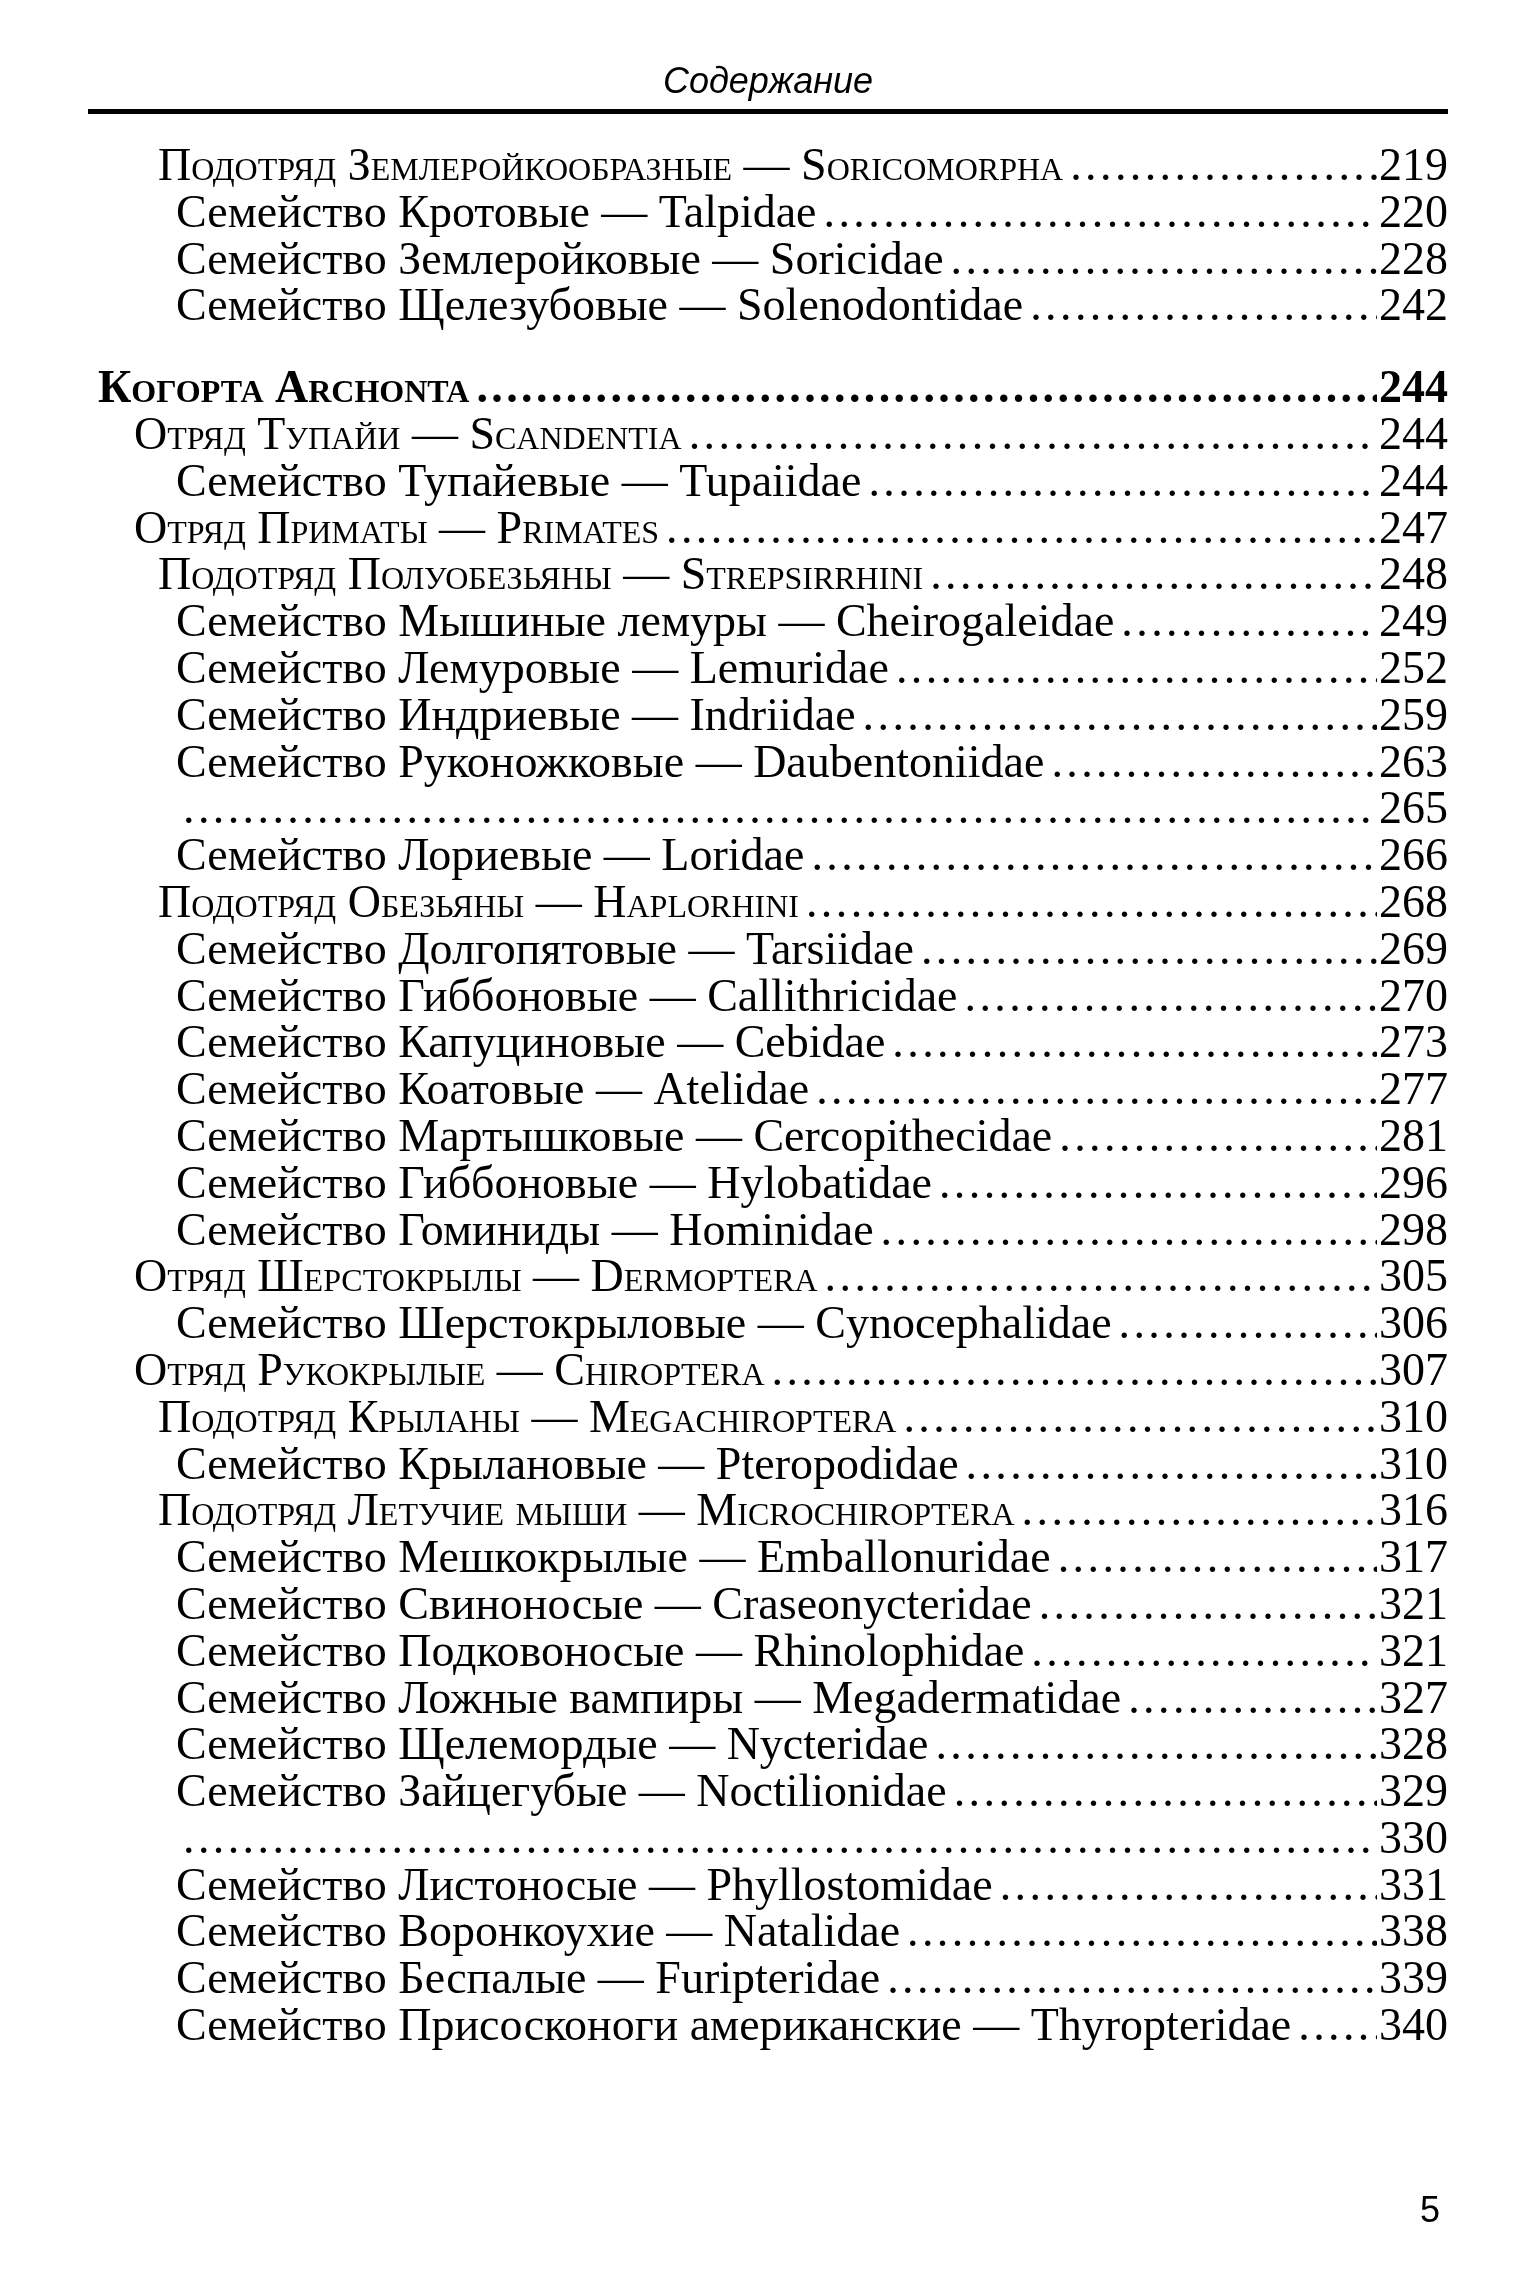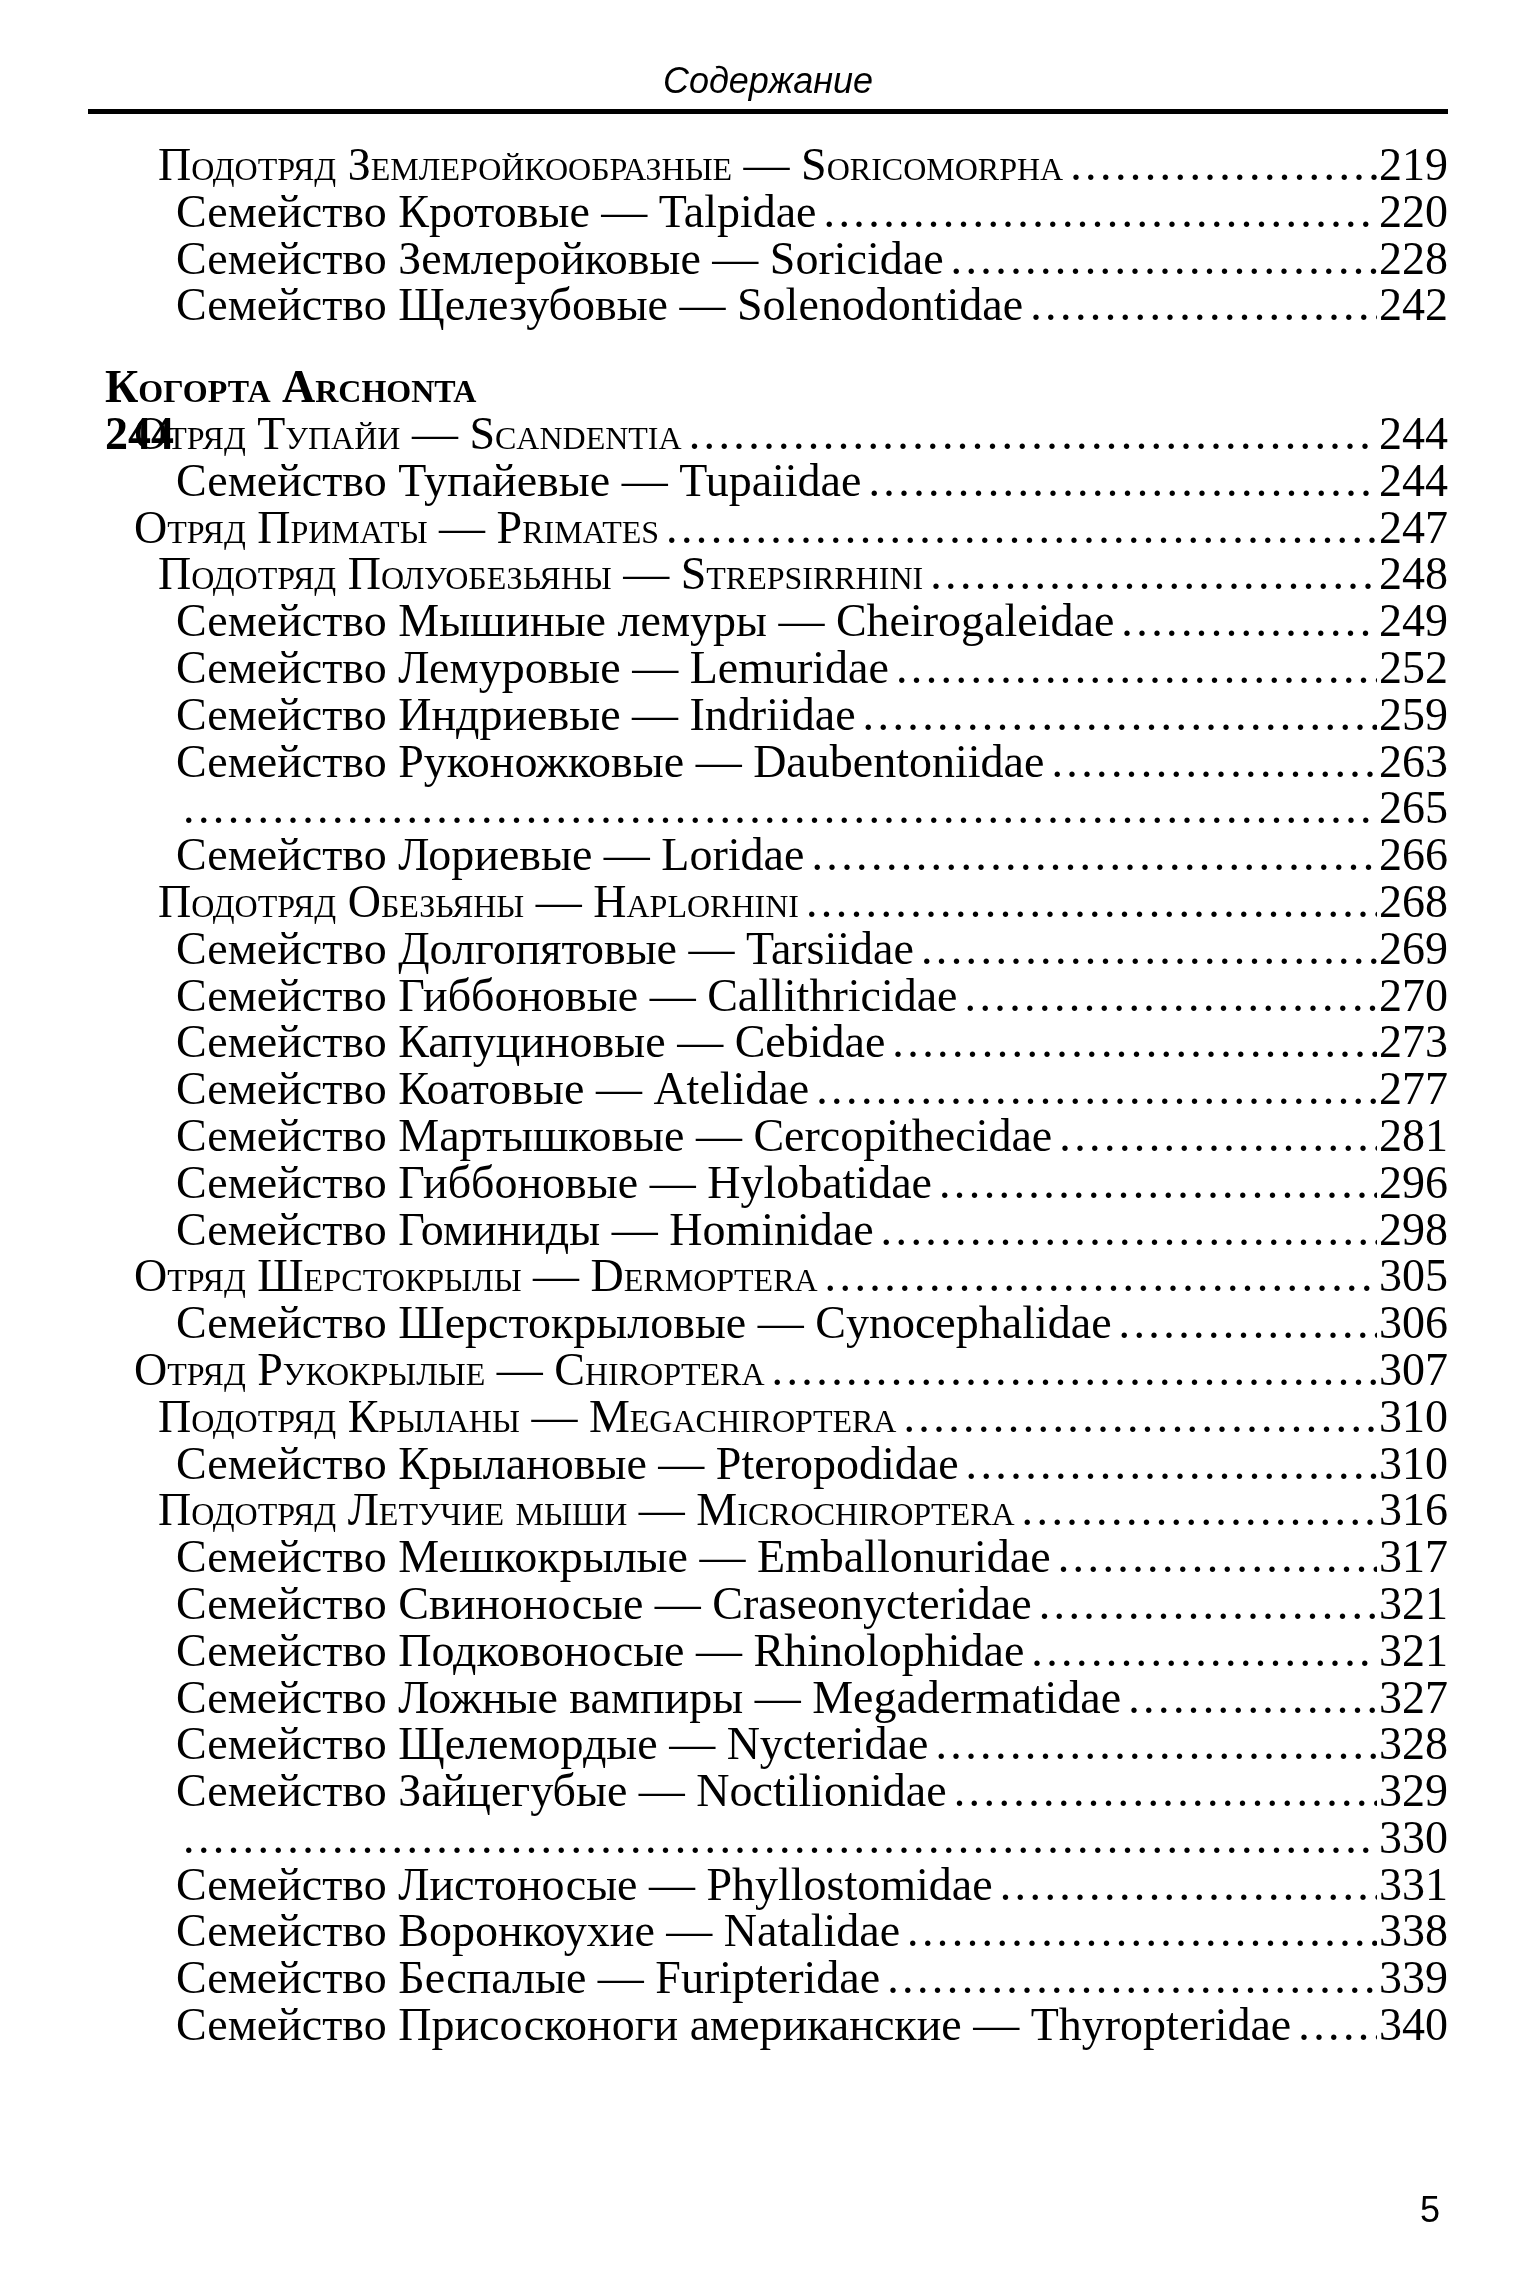--- a/index.html
+++ b/index.html
@@ -49,21 +49,20 @@
   }
   .leader::after {
     content: "........................................................................................................................";
     letter-spacing: 3.4px;
   }
   .row .pg { flex: none; }
   .rank-cohort {
     font-weight: bold;
     font-variant: small-caps;
     margin-left: 10px;
-    flex-direction: column;
   }
   .rank-order {
     font-variant: small-caps;
     margin-left: 46px;
   }
   .rank-suborder {
     font-variant: small-caps;
     margin-left: 70px;
   }
   .rank-family { margin-left: 88px; }

